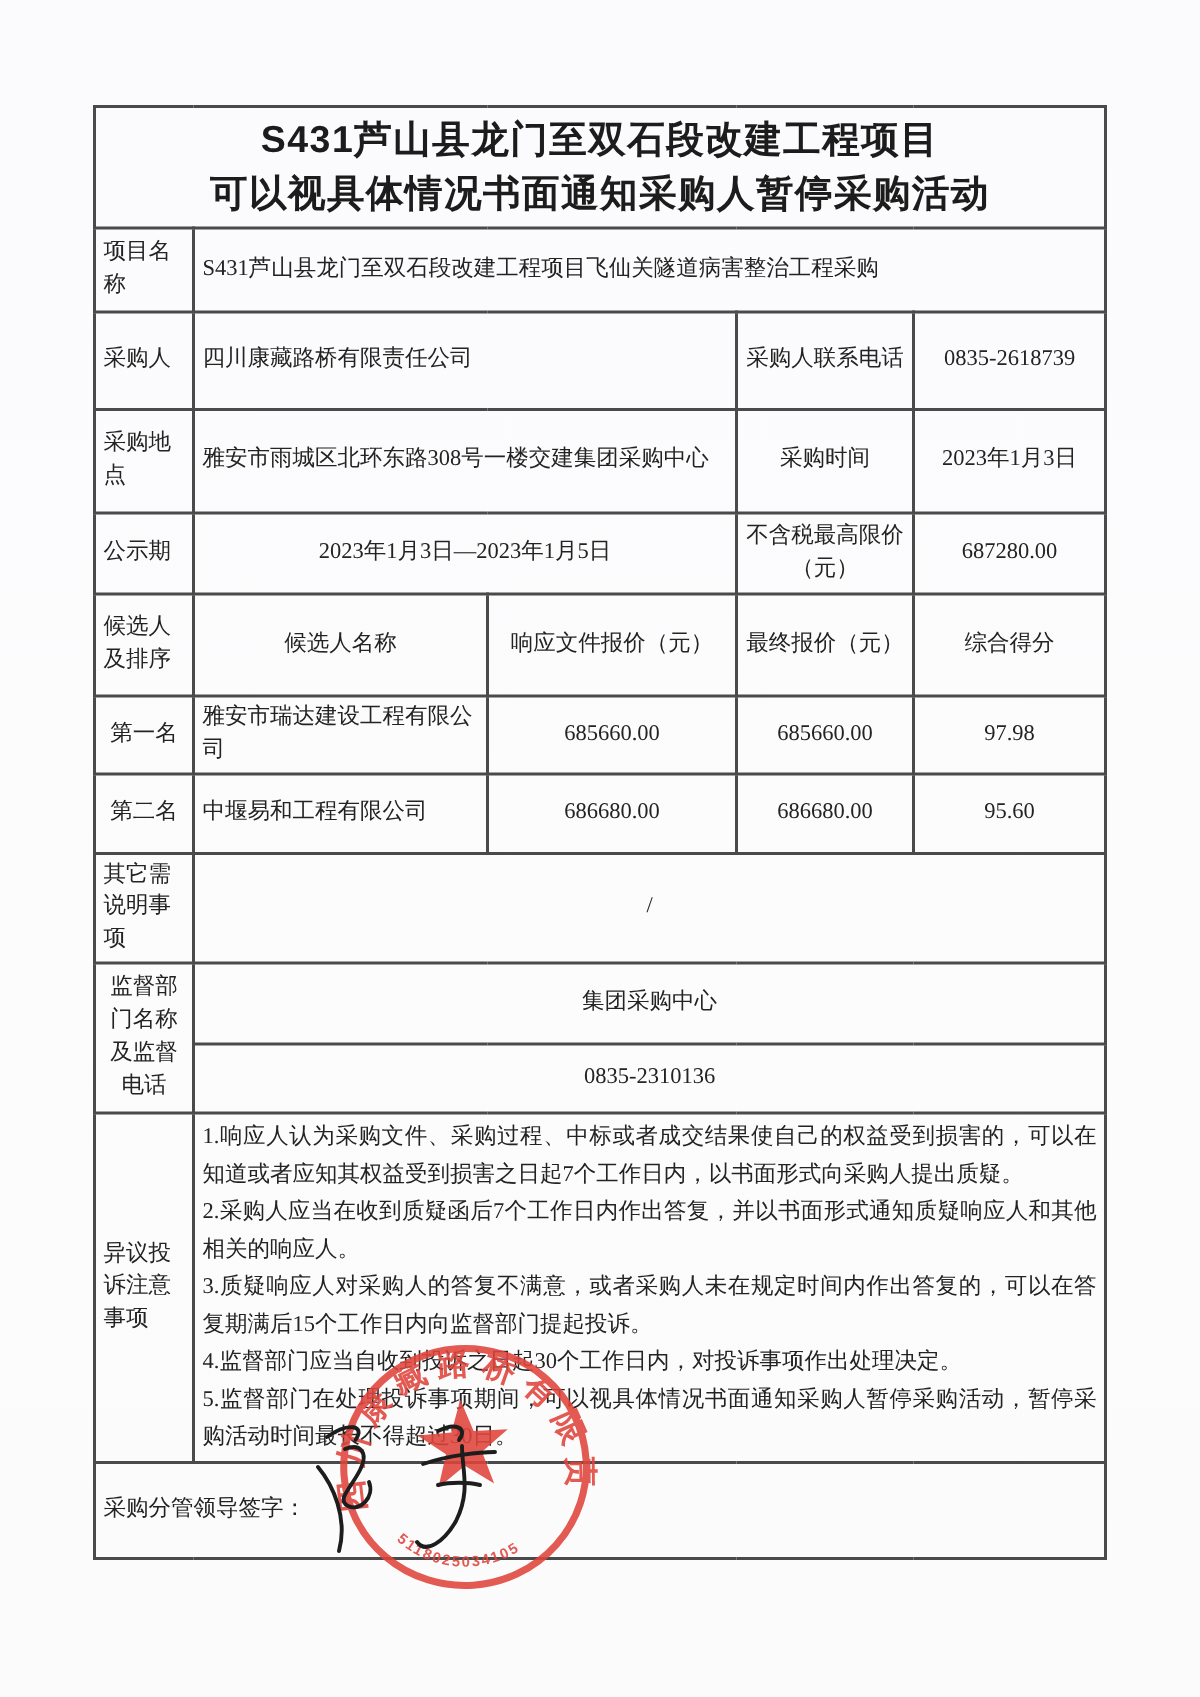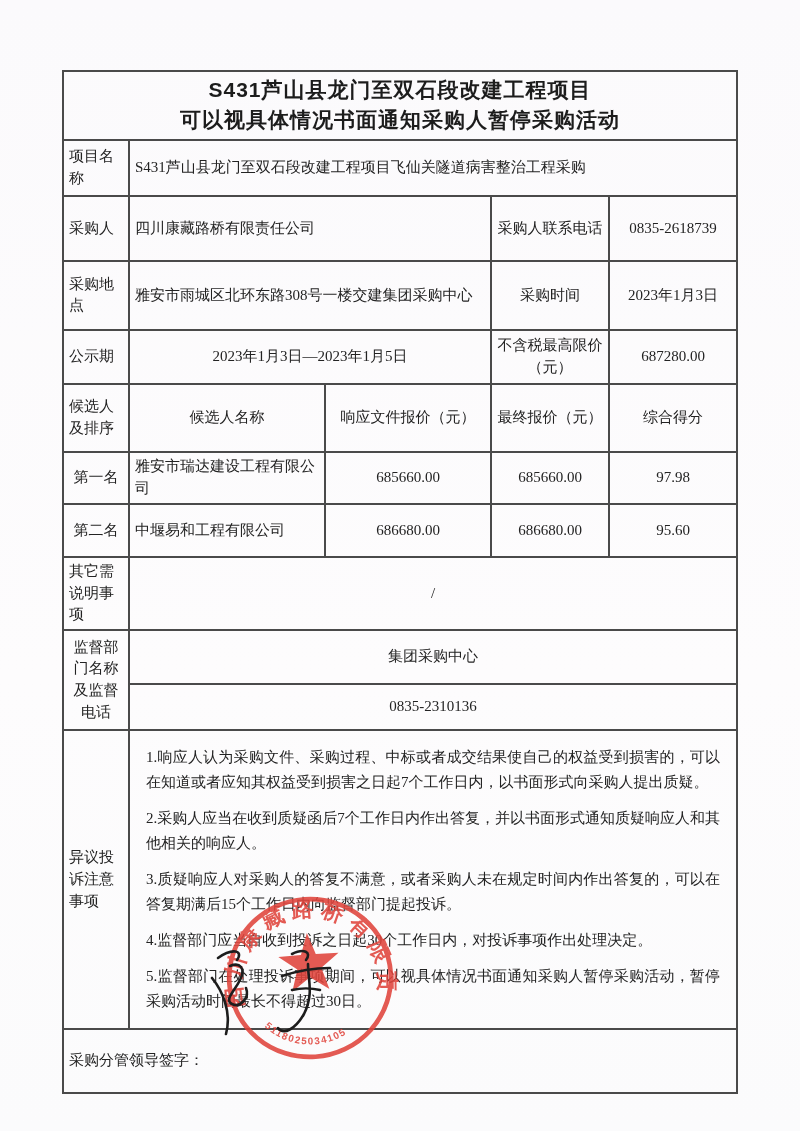--- a/index.html
+++ b/index.html
@@ -26,21 +26,21 @@
   table.doc td {
     border: 2px solid #4a4a4a;
     padding: 3px 5px;
     vertical-align: middle;
     line-height: 1.45;
   }
   .title-cell {
     text-align: center;
     font-family: "Liberation Sans", "DejaVu Sans", sans-serif;
     font-weight: bold;
-    font-size: 21px;
+    font-size: 25px;
     line-height: 1.5;
     letter-spacing: 1px;
     height: 60px;
     color: #1c1c1c;
   }
   .lbl { text-align: left; padding-left: 4px; padding-right: 2px; }
   .lbl-c { text-align: center; padding-left: 2px; padding-right: 2px; }
   .val-l { text-align: left; padding-left: 7px; }
   .val-c { text-align: center; }
   .h-r2 td { height: 56px; }
@@ -56,21 +56,21 @@
   .h-r13 td { height: 64px; }
   .notes-cell {
     vertical-align: top;
     text-align: left;
     padding: 8px 6px 6px 7px;
     height: 222px;
   }
   .notes-cell p {
     line-height: 25px;
     text-align: justify;
-    margin: 11px;
+    margin: 0;
   }
   .sig-cell { text-align: left; padding-left: 5px; margin-top: 18px; }
   .stamp-wrap {
     position: absolute; left: 216px; top: 882px;
     width: 188px; height: 192px;
     z-index: 2;
     opacity: 0.88;
     transform: rotate(-4deg);
     pointer-events: none;
   }

